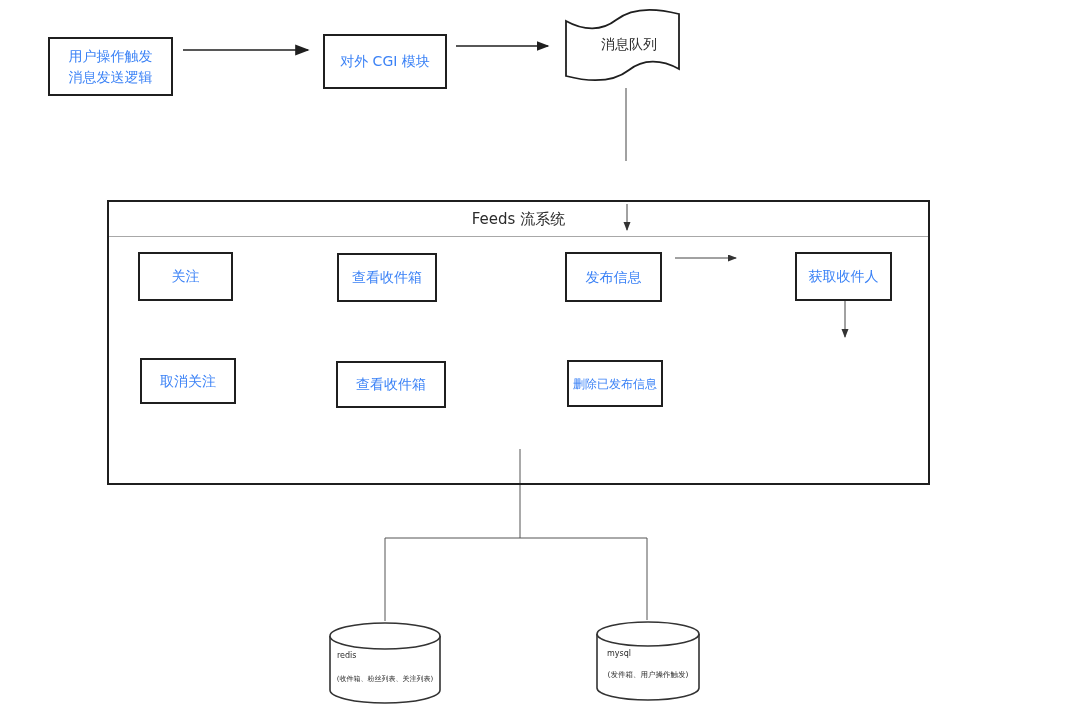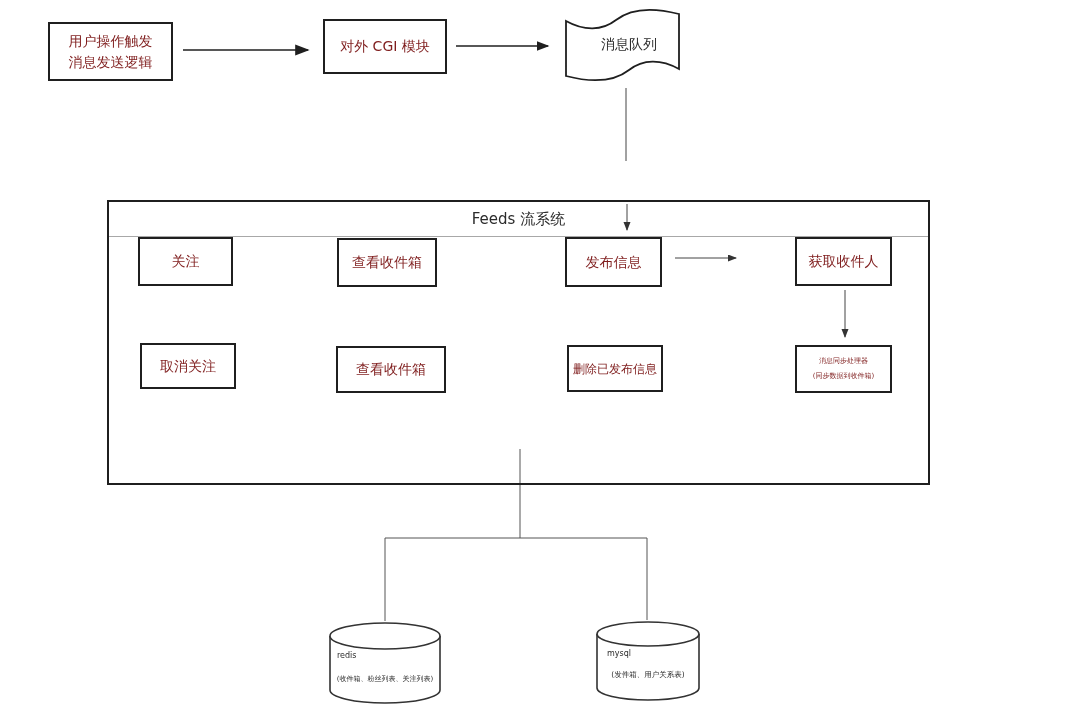--- a/index.html
+++ b/index.html
@@ -18,23 +18,24 @@
     position:absolute; left:0; top:0; width:1080px; height:714px;
   }
   .node {
     position:absolute;
     border:2px solid #1f1f1f;
     background:#ffffff;
     display:flex; flex-direction:column;
     align-items:center; justify-content:center;
     text-align:center;
     font-size:14px;
-    color:#7f1d1d;
+    color:#3b82f6;
     box-sizing:border-box;
     line-height:1.5;
+    margin-top:15px;
   }
   .label-free {
     position:absolute;
     text-align:center;
     color:#2b2b2b;
     white-space:nowrap;
   }
   #feeds-box {
     position:absolute;
     left:107px; top:164px; width:823px; height:285px;
@@ -137,24 +138,20 @@
   </div>
 
   <div class="node" style="left:336px; top:346px; width:110px; height:47px;">
     <div>查看收件箱</div>
   </div>
 
   <div class="node small-text" style="left:567px; top:345px; width:96px; height:47px;">
     <div>删除已发布信息</div>
   </div>
 
-  <div class="node tiny-box" style="left:795px; top:345px; width:97px; height:48px;">
-    <div>消息同步处理器</div>
-    <div>(同步数据到收件箱)</div>
-  </div>
 
   <div class="label-free db-name" style="left:337px; top:651px; text-align:right;">redis</div>
   <div class="label-free db-detail" style="left:330px; top:674px; width:110px;">(收件箱、粉丝列表、关注列表)</div>
 
   <div class="label-free db-name" style="left:607px; top:649px; text-align:left;">mysql</div>
-  <div class="label-free mysql-detail" style="left:600px; top:670px; width:96px;">(发件箱、用户关系表)</div>
+  <div class="label-free mysql-detail" style="left:600px; top:670px; width:96px;">(发件箱、用户操作触发)</div>
 
 </div>
 
 </body></html>

